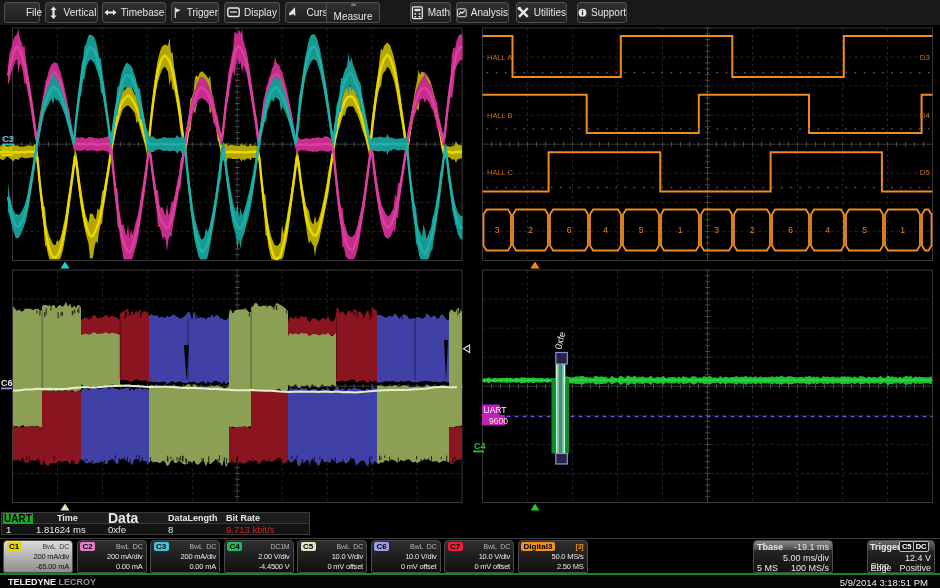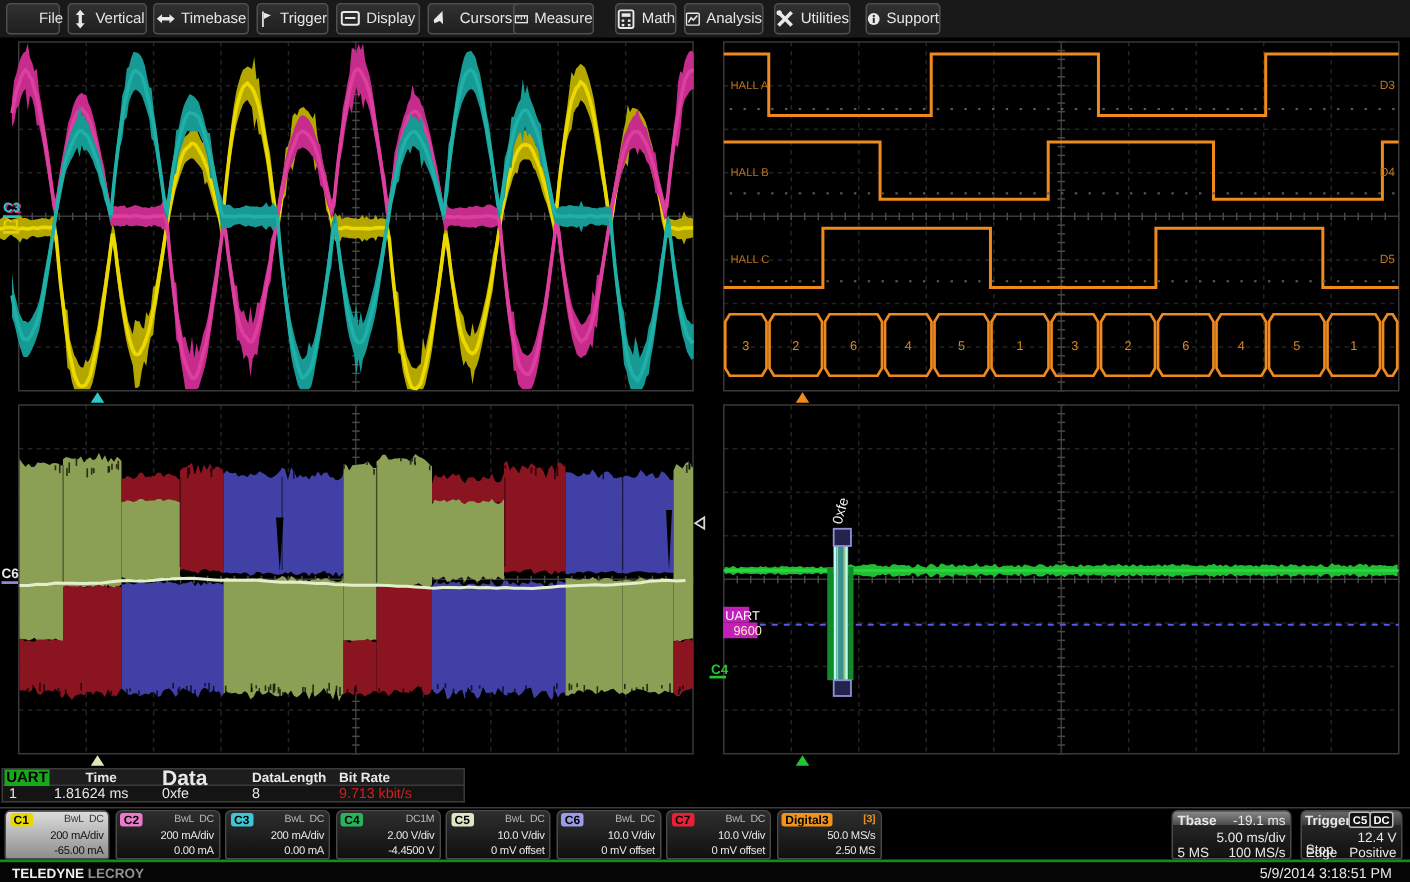--- a/index.html
+++ b/index.html
@@ -987,21 +987,21 @@
         <line x1="3" y1="6" x2="10" y2="6" stroke="#e8e8e8" stroke-width="1.2"></line>
       </svg>
       <span>Display</span>
     </div>
 <div class="mbtn" style="left:285px;width:61px;">
       <svg width="13" height="14" viewBox="0 0 13 14">
         <path d="M2,11.5 L2,3 L8.5,9 L5.5,9 L4,12.5 Z" fill="#e8e8e8" transform="rotate(45 6 7)"></path>
       </svg>
       <span>Cursors</span>
     </div>
-<div class="mbtn" style="left:342px;width:54px;">
+<div class="mbtn" style="left:326px;width:54px;flex-direction:column;">
       <svg width="13" height="14" viewBox="0 0 13 14">
         <rect x="0.8" y="3.5" width="11.4" height="6.5" fill="none" stroke="#e8e8e8" stroke-width="1.3"></rect>
         <line x1="3.5" y1="3.5" x2="3.5" y2="6.5" stroke="#e8e8e8"></line>
         <line x1="6.5" y1="3.5" x2="6.5" y2="7.5" stroke="#e8e8e8"></line>
         <line x1="9.5" y1="3.5" x2="9.5" y2="6.5" stroke="#e8e8e8"></line>
       </svg>
       <span>Measure</span>
     </div>
 <div class="mbtn" style="left:410px;width:41px;text-align:center;">
       <svg width="13" height="14" viewBox="0 0 13 14">
@@ -1095,21 +1095,21 @@
     <span class="bwl">B<span style="font-size:5.5px;">W</span>L&nbsp;&nbsp;DC</span>
     <span class="r2">10.0 V/div</span>
     <span class="r3">0 mV offset</span>
   </div>
 <div class="dbox" style="left:517.5px;">
     <span class="chip" style="background:#f0921e;color:#000;">Digital3</span>
     <span class="bwl"><span style="color:#f0921e;font-weight:bold;">[3]</span></span>
     <span class="r2">50.0 MS/s</span>
     <span class="r3">2.50 MS</span>
   </div>
-<div class="dbox" style="left:781px;width:80px;">
+<div class="dbox" style="left:753px;width:80px;">
 <div style="position:absolute;left:0;top:0;width:100%;height:9.5px;background:linear-gradient(#8a8a8a,#4a4a4a);border-radius:3px 3px 0 0;"></div>
 <span style="position:absolute;left:3px;top:1px;font-weight:bold;font-size:9px;letter-spacing:0;">Tbase</span>
 <span style="position:absolute;right:3px;top:1px;font-size:9px;letter-spacing:0;">-19.1 ms</span>
 <span class="r2" style="font-size:9px;letter-spacing:0;top:12px;">5.00 ms/div</span>
 <span class="l3" style="font-size:9px;letter-spacing:0;top:22px;">5 MS</span>
 <span class="r3" style="font-size:9px;letter-spacing:0;top:22px;text-align:right;">100 MS/s</span>
   </div>
 <div class="dbox" style="left:866.5px;width:68.5px;">
 <div style="position:absolute;left:0;top:0;width:100%;height:9.5px;background:linear-gradient(#6a6a6a,#3a3a3a);border-radius:3px 3px 0 0;"></div>
 <span style="position:absolute;left:2.5px;top:1px;font-weight:bold;font-size:9px;letter-spacing:0;">Trigger</span>

